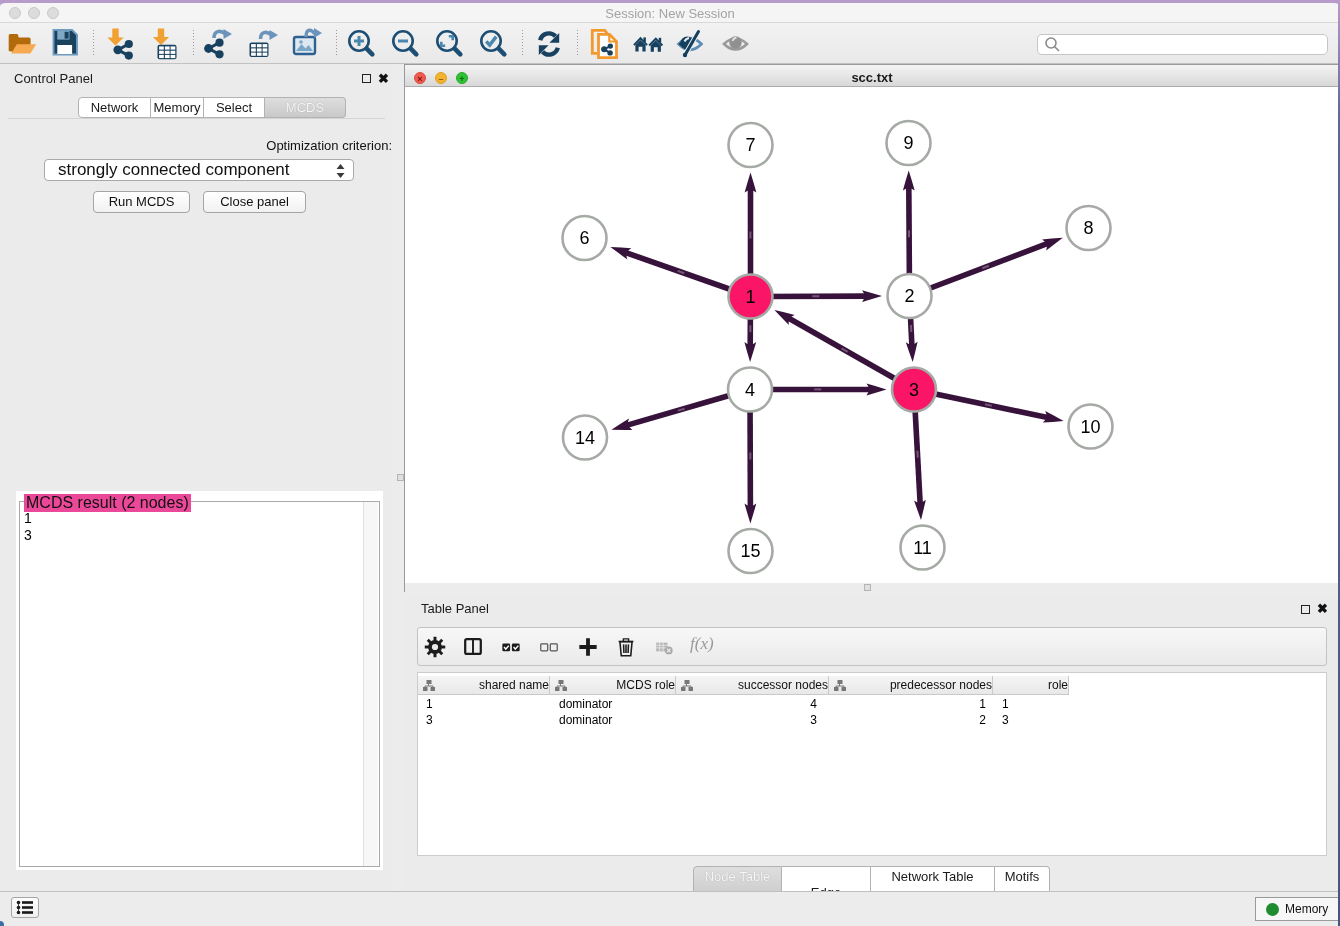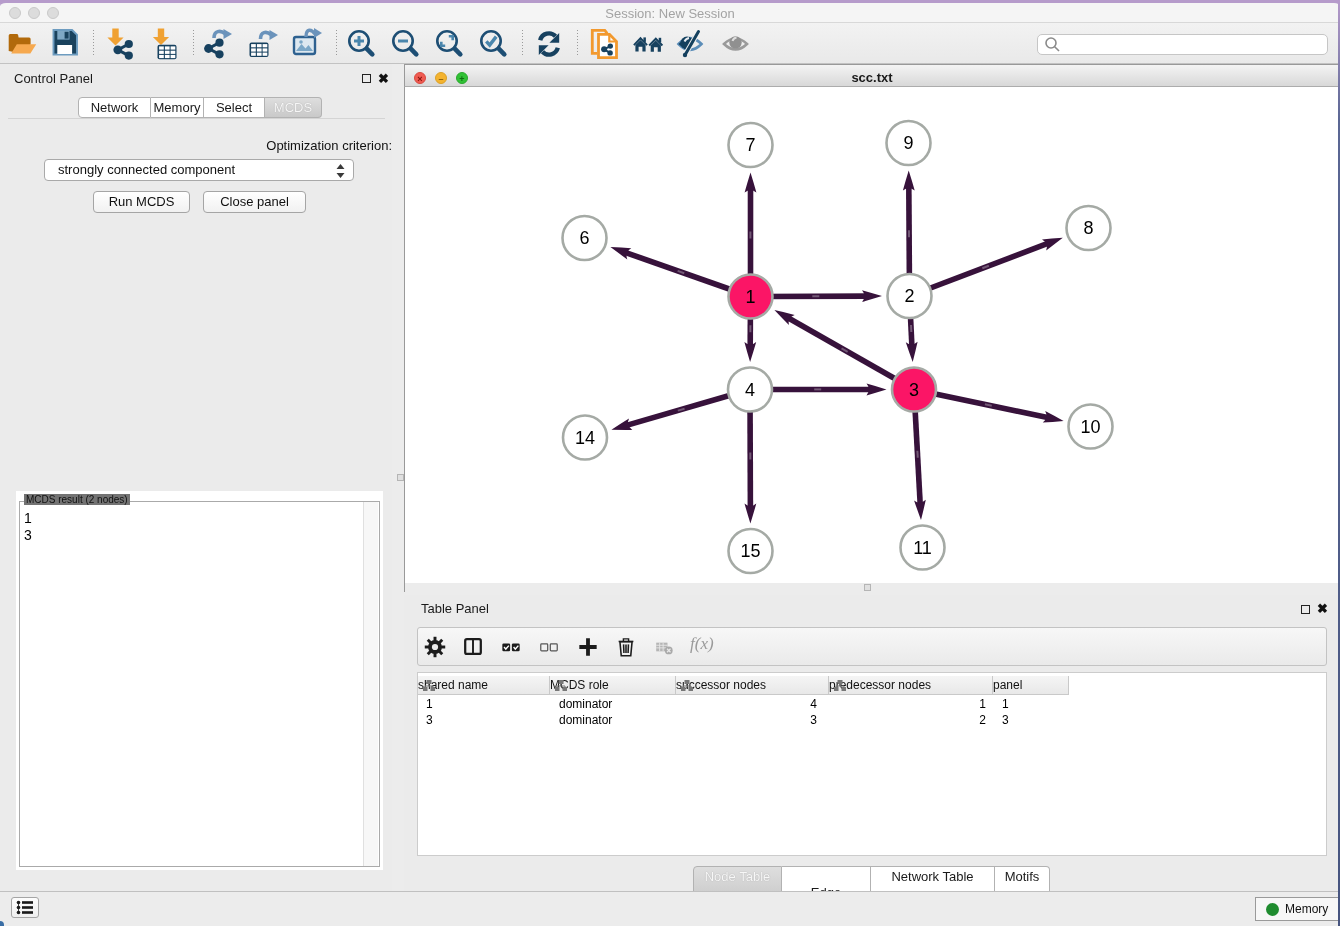--- a/index.html
+++ b/index.html
@@ -18,44 +18,44 @@
 .float-btn{position:absolute;width:9px;height:9px;border:1.5px solid #222}
 .close-x{position:absolute;font-size:13px;color:#111;font-weight:bold}
 .tabs{position:absolute;display:flex;height:21px}
 .tab{border:1px solid #b2b2b2;border-left:none;background:#fff;font-size:13px;text-align:center;line-height:19px;padding:0 12px;color:#1a1a1a}
 .tab.first{border-left:1px solid #b2b2b2;border-radius:4px 0 0 4px}
 .tab.last{border-radius:0 4px 4px 0}
 .tab.sel{background:linear-gradient(#dedede,#c9c9c9);color:#f7f7f7;text-shadow:0 0 1px #9a9a9a}
 #cp-tabs{left:78px;top:97px}
 #mcds-line{left:8px;top:118px;width:377px;height:1px;background:#d4d4d4}
 #opt-label{left:0;top:138px;width:392px;text-align:right;font-size:13px}
-#opt-select{left:44px;top:159px;width:310px;height:22px;background:#fff;border:1px solid #a9a9a9;border-radius:4px;font-size:13px;line-height:20px;padding-left:13px}
+#opt-select{left:44px;top:159px;width:310px;height:22px;background:#fff;border:1px solid #a9a9a9;border-radius:4px;font-size:17px;line-height:20px;padding-left:13px}
 #opt-select svg{position:absolute;right:7px;top:3px}
 .btn{position:absolute;height:22px;background:linear-gradient(#ffffff,#f1f1f1);border:1px solid #a5a5a5;border-radius:4px;font-size:13px;text-align:center;line-height:20px;color:#111}
 #btn-run{left:93px;top:191px;width:97px}
 #btn-close{left:203px;top:191px;width:103px}
 #result-box{left:16px;top:491px;width:367px;height:379px;background:#fff}
 #result-border{left:19px;top:501px;width:361px;height:366px;border:1px solid #aaaaaa}
-#result-legend{left:24px;top:494px;background:#737373;padding:0 2px;font-size:10px}
+#result-legend{left:24px;top:494px;background:#ec4899;padding:0 2px;font-size:16px}
 #result-text{left:24px;top:510px;font-size:14px;line-height:16.5px;color:#000}
 #result-scroll{left:363px;top:502px;width:15px;height:364px;background:#f7f7f7;border-left:1px solid #e0e0e0}
 
 #netwin{left:404px;top:64px;width:936px;height:528px;border:1px solid #999;background:#fff}
 #nettitle{left:404px;top:64px;width:936px;height:23px;background:linear-gradient(#f4f4f4,#d8d8d8);border:1px solid #999;border-bottom:1px solid #acacac}
 #nettitle .tl{position:absolute;top:7px;width:12px;height:12px;border-radius:50%;font-size:9px;line-height:12px;text-align:center;font-weight:bold}
 #netname{left:404px;top:70px;width:936px;text-align:center;font-size:13px;font-weight:bold;color:#1a1a1a}
 #netcanvas{left:405px;top:87px;width:934px;height:496px;background:#fff;overflow:hidden}
 #netbottom{left:405px;top:583px;width:934px;height:9px;background:#ececec}
 .grip{position:absolute;width:7px;height:7px;background:#e0e0e0;border:1px solid #b5b5b5}
 
 #tpanel{left:404px;top:595px;width:936px;height:298px;background:#ebebeb}
 #tp-title{left:421px;top:601px;font-size:13px;color:#1a1a1a}
 #tp-toolbar{left:417px;top:627px;width:910px;height:39px;background:linear-gradient(#f7f7f7,#eaeaea);border:1px solid #c3c3c3;border-radius:3px}
 #tp-table{left:417px;top:672px;width:910px;height:184px;background:#fff;border:1px solid #ccc}
-.th{position:absolute;top:676px;height:19px;background:linear-gradient(#f5f5f5,#e8e8e8);border-right:1px solid #c9c9c9;border-bottom:1px solid #c9c9c9;font-size:12px;text-align:left;line-height:18px;color:#111}
+.th{position:absolute;top:676px;height:19px;background:linear-gradient(#f5f5f5,#e8e8e8);border-right:1px solid #c9c9c9;border-bottom:1px solid #c9c9c9;font-size:12px;text-align:right;line-height:18px;color:#111}
 .td{position:absolute;font-size:12px;color:#000;height:16px;line-height:16px}
 .tabs2{position:absolute;display:flex;height:36px}
 #tp-tabs{left:693px;top:866px}
 
 #statusbar{left:0;top:891px;width:1340px;height:35px;background:#ececec;border-top:1px solid #c0c0c0}
 #listbtn{left:11px;top:897px;width:28px;height:21px;background:linear-gradient(#fdfdfd,#f0f0f0);border:1px solid #a5a5a5;border-radius:3px}
 #membtn{left:1255px;top:897px;width:86px;height:24px;background:#f7f7f7;border:1px solid #9a9a9a;font-size:12px}
 #membtn .dot{position:absolute;left:10px;top:5px;width:13px;height:13px;border-radius:50%;background:#1f8c2f}
 #membtn span{position:absolute;left:29px;top:4px}
 #rightedge{left:1338px;top:0;width:2px;height:926px;background:linear-gradient(#b69bcb,#5b6794 120px,#46547f)}
@@ -216,21 +216,21 @@
   </svg>
 
 <div class="abs" id="cpanel"></div>
 <div class="abs" id="cpanel-title">Control Panel</div>
 <div class="float-btn" style="left:362px;top:74px"></div>
 <div class="close-x" style="left:378px;top:71px">✖</div>
 <div class="tabs" id="cp-tabs">
   <div class="tab first" style="width:73px;padding:0">Network</div>
   <div class="tab" style="width:53px;padding:0">Memory</div>
   <div class="tab" style="width:61px;padding:0">Select</div>
-  <div class="tab last sel" style="width:57px;padding:0">MCDS</div>
+  <div class="tab last sel" style="width:81px;padding:0">MCDS</div>
 </div>
 <div class="abs" id="mcds-line"></div>
 <div class="abs" id="opt-label">Optimization criterion:</div>
 <div class="abs" id="opt-select">strongly connected component
   <svg width="11" height="16" viewBox="0 0 11 16">
       <path d="M5.5 1 L9.5 6 L1.5 6 Z M5.5 15 L1.5 10 L9.5 10 Z" fill="#3a3a3a"></path>
     </svg>
 </div>
 <div class="btn" id="btn-run">Run MCDS</div>
 <div class="btn" id="btn-close">Close panel</div>
@@ -408,21 +408,21 @@
       </g>
     </svg>successor nodes</div>
 <div class="th" style="left:829px;width:164px"><svg style="position:absolute;left:5px;top:4px" width="12" height="11" viewBox="0 0 12 11">
       <g fill="#777">
         <rect x="3.5" y="0" width="5" height="4"></rect>
         <rect x="0" y="7" width="4.5" height="4"></rect>
         <rect x="7.5" y="7" width="4.5" height="4"></rect>
         <path d="M5.5 4 v2 M2 7 V6 h8 v1" stroke="#777" fill="none"></path>
       </g>
     </svg>predecessor nodes</div>
-<div class="th" style="left:993px;width:76px">panel</div>
+<div class="th" style="left:993px;width:76px">role</div>
 <div class="td" style="left:426px;top:696px">1</div>
 <div class="td" style="left:559px;top:696px">dominator</div>
 <div class="td" style="left:700px;top:696px;width:117px;text-align:right">4</div>
 <div class="td" style="left:850px;top:696px;width:136px;text-align:right">1</div>
 <div class="td" style="left:1002px;top:696px">1</div>
 <div class="td" style="left:426px;top:712px">3</div>
 <div class="td" style="left:559px;top:712px">dominator</div>
 <div class="td" style="left:700px;top:712px;width:117px;text-align:right">3</div>
 <div class="td" style="left:850px;top:712px;width:136px;text-align:right">2</div>
 <div class="td" style="left:1002px;top:712px">3</div>

